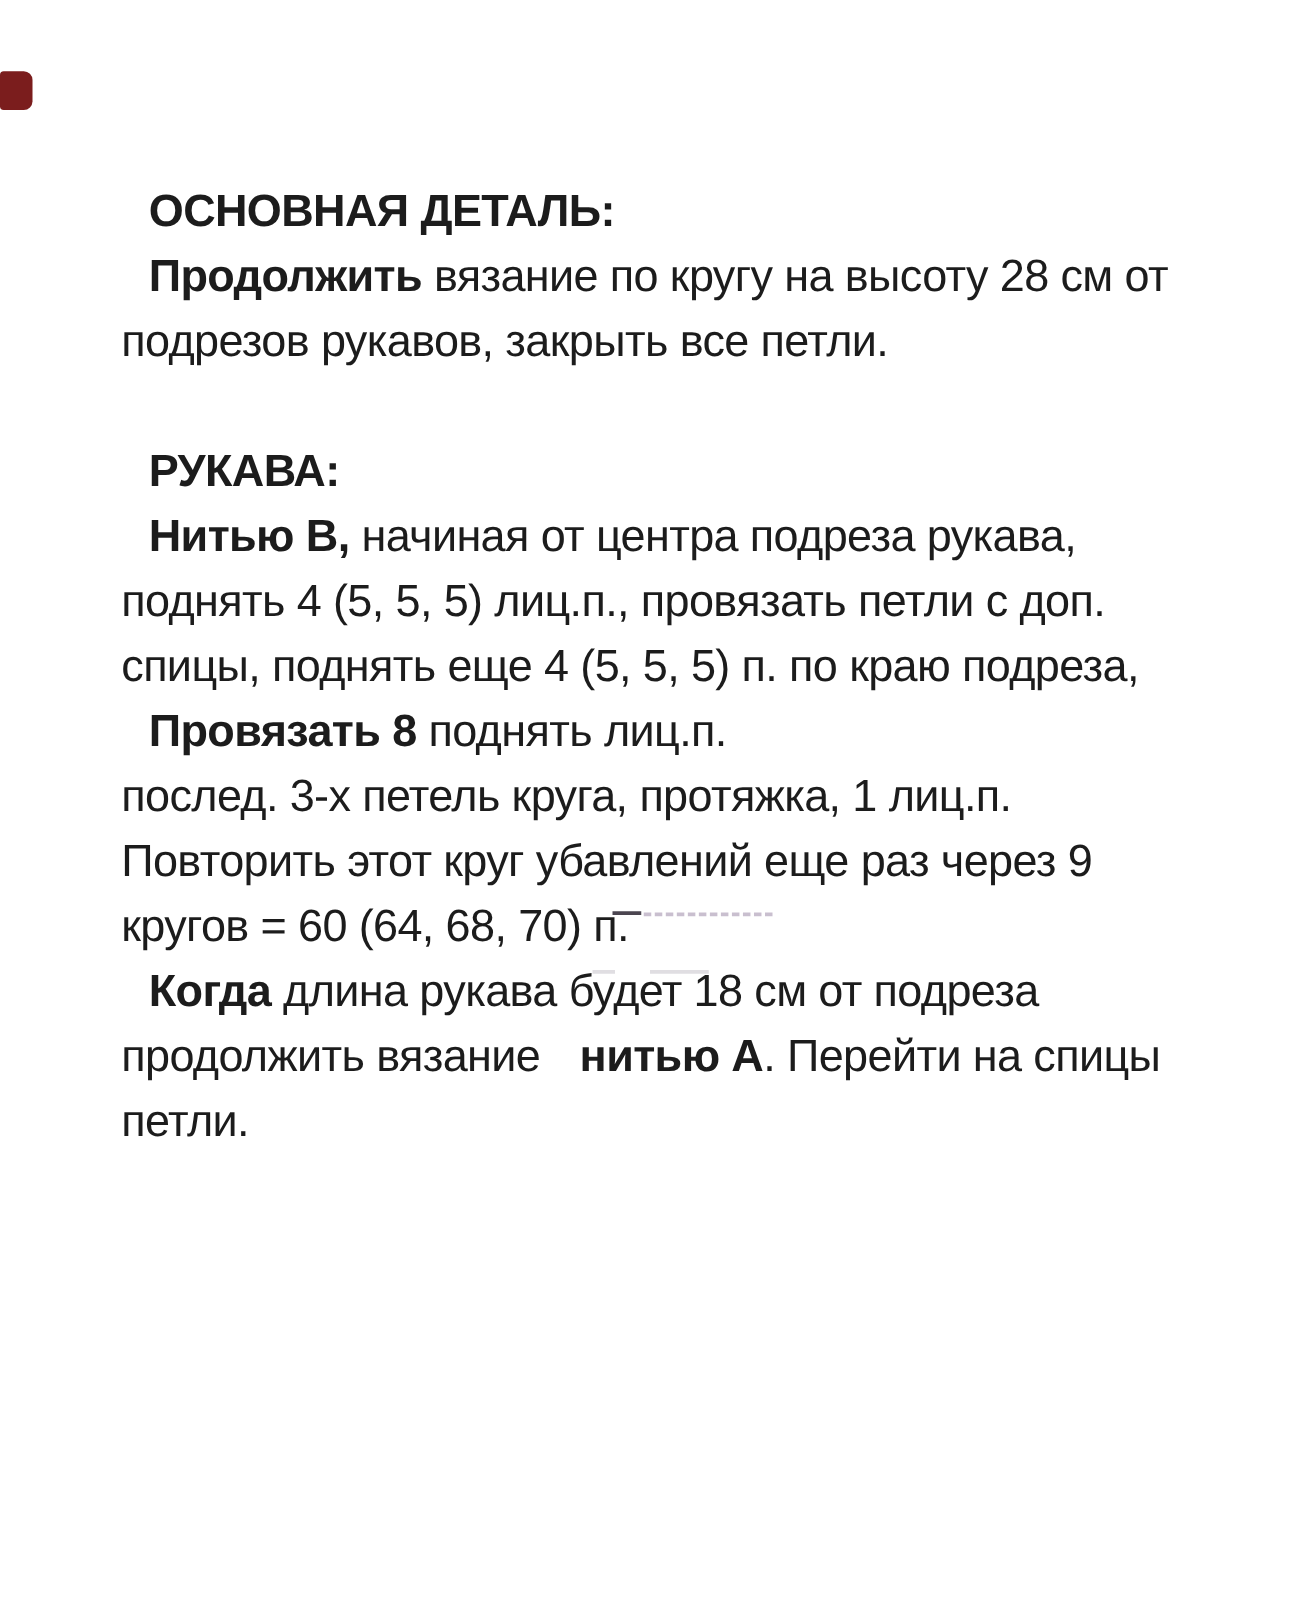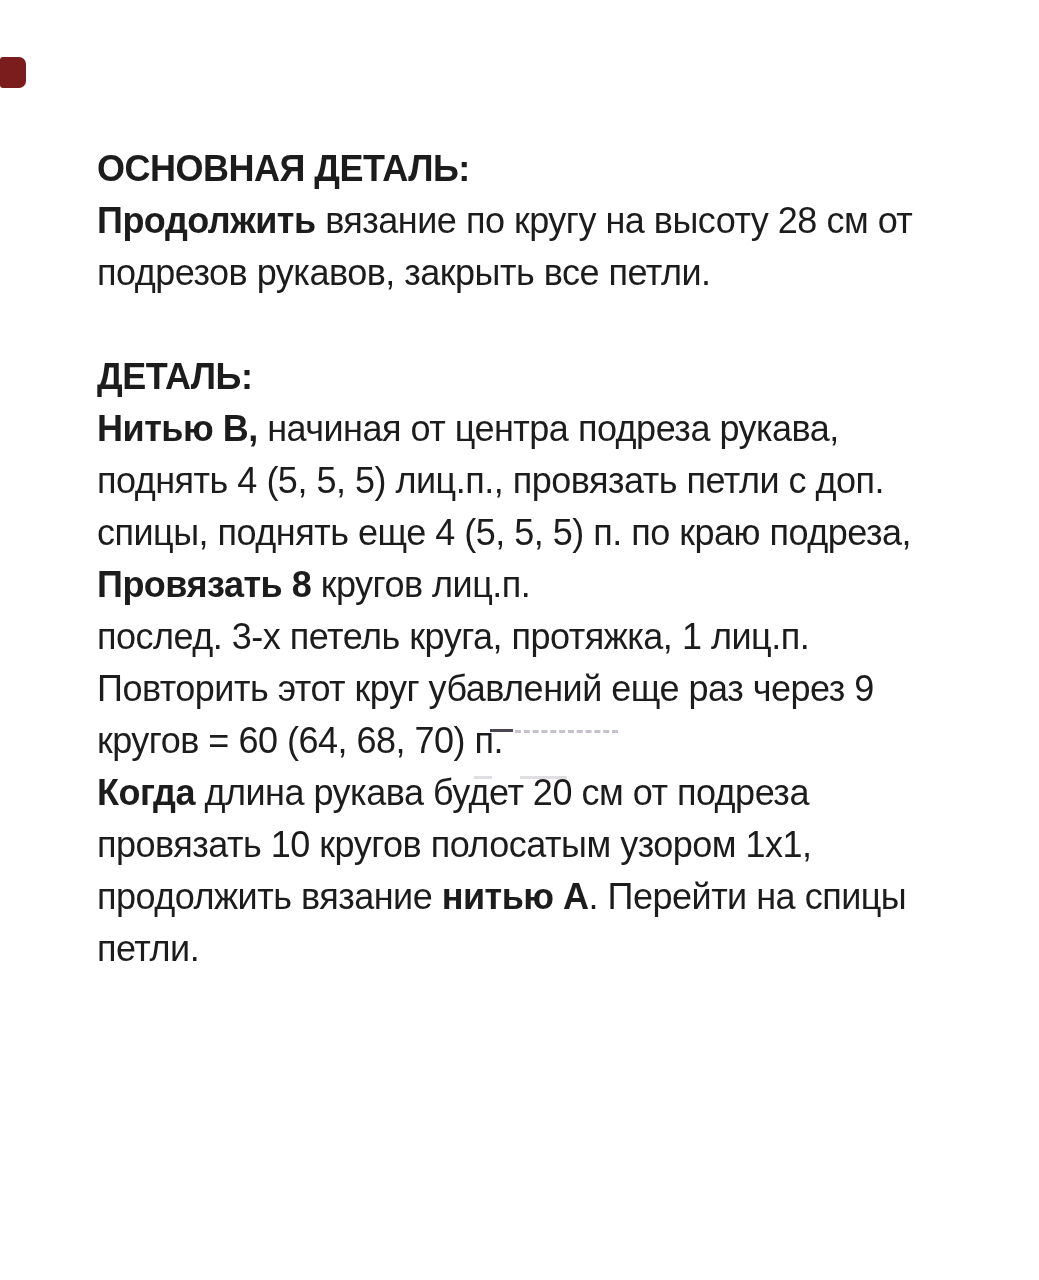--- a/index.html
+++ b/index.html
@@ -24,21 +24,21 @@
     font-size: 36px;
     line-height: 52px;
     letter-spacing: -0.5px;
   }
   .line {
     white-space: nowrap;
   }
   .gap {
     margin-top: 52px;
   }
-  b { font-weight: 700; }
+  b { font-weight: 700; margin-left: 22px; }
 
   
   .corner-mark {
     position: absolute;
     left: 0;
     top: 57px;
     width: 26px;
     height: 31px;
     border-radius: 3px 7px 7px 3px;
     background: #7b1d1d;
@@ -80,30 +80,29 @@
 </style>
 </head>
 <body style="background: rgb(255, 255, 255); color: rgb(28, 28, 28);">
 
 <div class="corner-mark" style="background: rgb(123, 29, 29);"></div>
 
 <div class="doc">
     <div class="line"><b>ОСНОВНАЯ ДЕТАЛЬ:</b></div>
     <div class="line"><b>Продолжить </b><span>вязание по кругу на высоту 28 см от</span></div>
     <div class="line"><span>подрезов рукавов, закрыть все петли.</span></div>
-    <div class="line gap"><b>ДЕТАЛЬ:</b></div>
+    <div class="line gap"><b>РУКАВА:</b></div>
     <div class="line"><b>Нитью В, </b><span>начиная от центра подреза рукава,</span></div>
     <div class="line"><span>поднять 4 (5, 5, 5) лиц.п., провязать петли с доп.</span></div>
     <div class="line"><span>спицы, поднять еще 4 (5, 5, 5) п. по краю подреза,</span></div>
-    <div class="line"><b>Провязать 8 </b><span>кругов лиц.п.</span></div>
+    <div class="line"><b>Провязать 8 </b><span>поднять лиц.п.</span></div>
     <div class="line"><span>послед. 3-х петель круга, протяжка, 1 лиц.п.</span></div>
     <div class="line"><span>Повторить этот круг убавлений еще раз через 9</span></div>
     <div class="line"><span>кругов = 60 (64, 68, 70) п.</span></div>
-    <div class="line"><b>Когда </b><span>длина рукава будет 20 см от подреза</span></div>
-    <div class="line"><span>провязать 10 кругов полосатым узором 1х1,</span></div>
+    <div class="line"><b>Когда </b><span>длина рукава будет 18 см от подреза</span></div>
     <div class="line"><span>продолжить вязание </span><b>нитью А</b><span>. Перейти на спицы</span></div>
     <div class="line"><span>петли.</span></div>
   </div>
 
 <div class="artifact-macron"></div>
 <div class="artifact-dashes"></div>
 <div class="artifact-ghost-a"></div>
 <div class="artifact-ghost-b"></div>
 
 </body></html>

